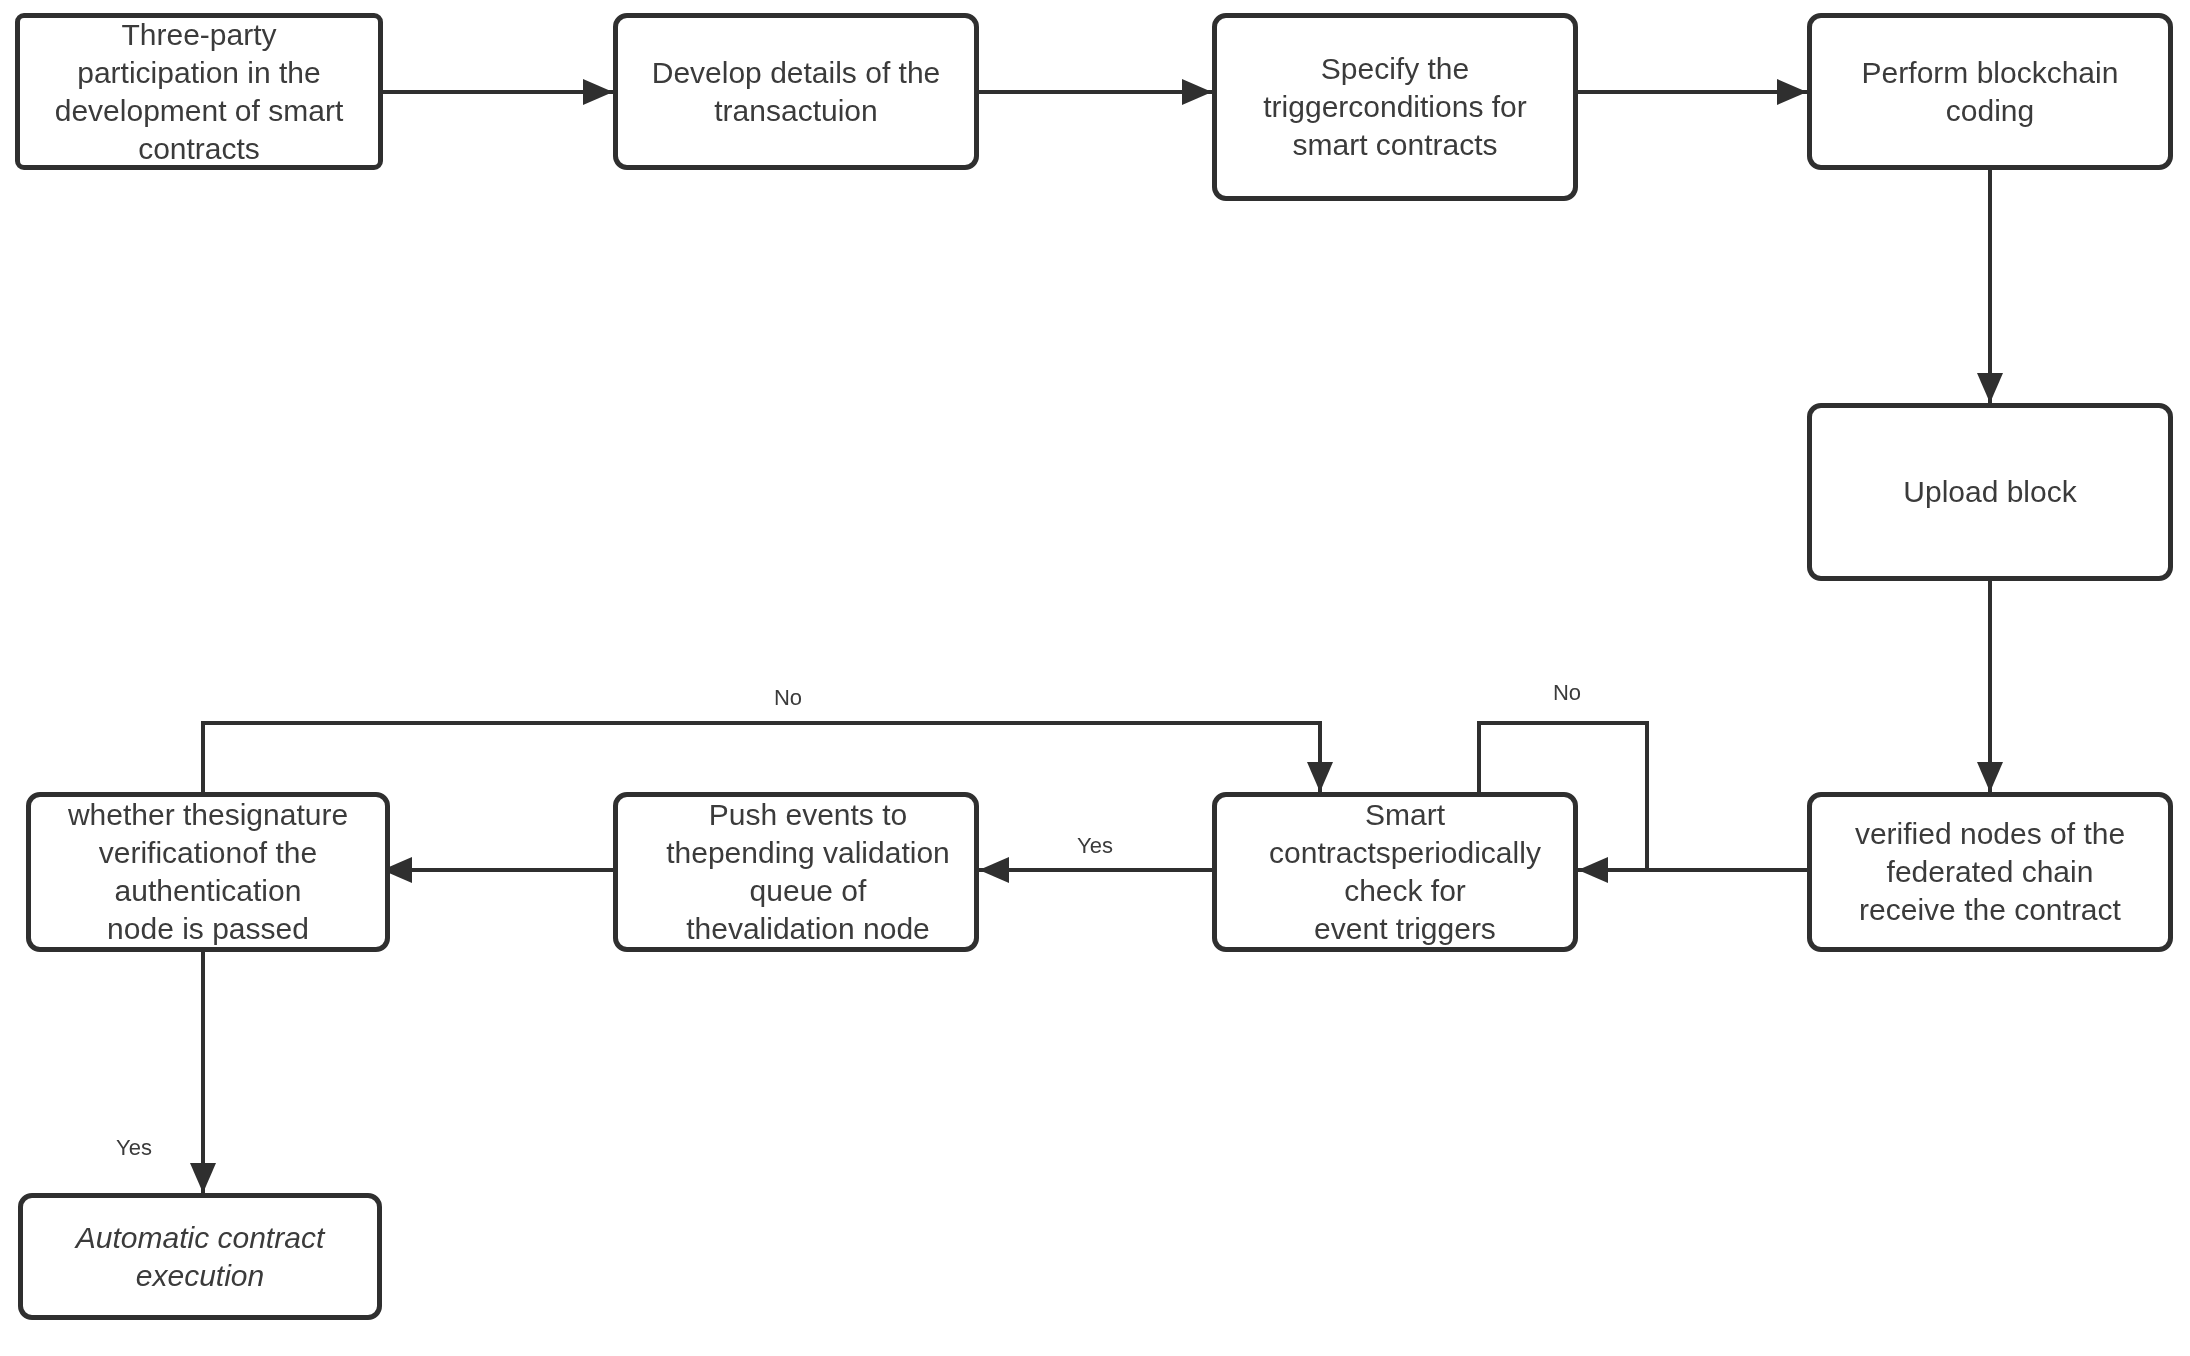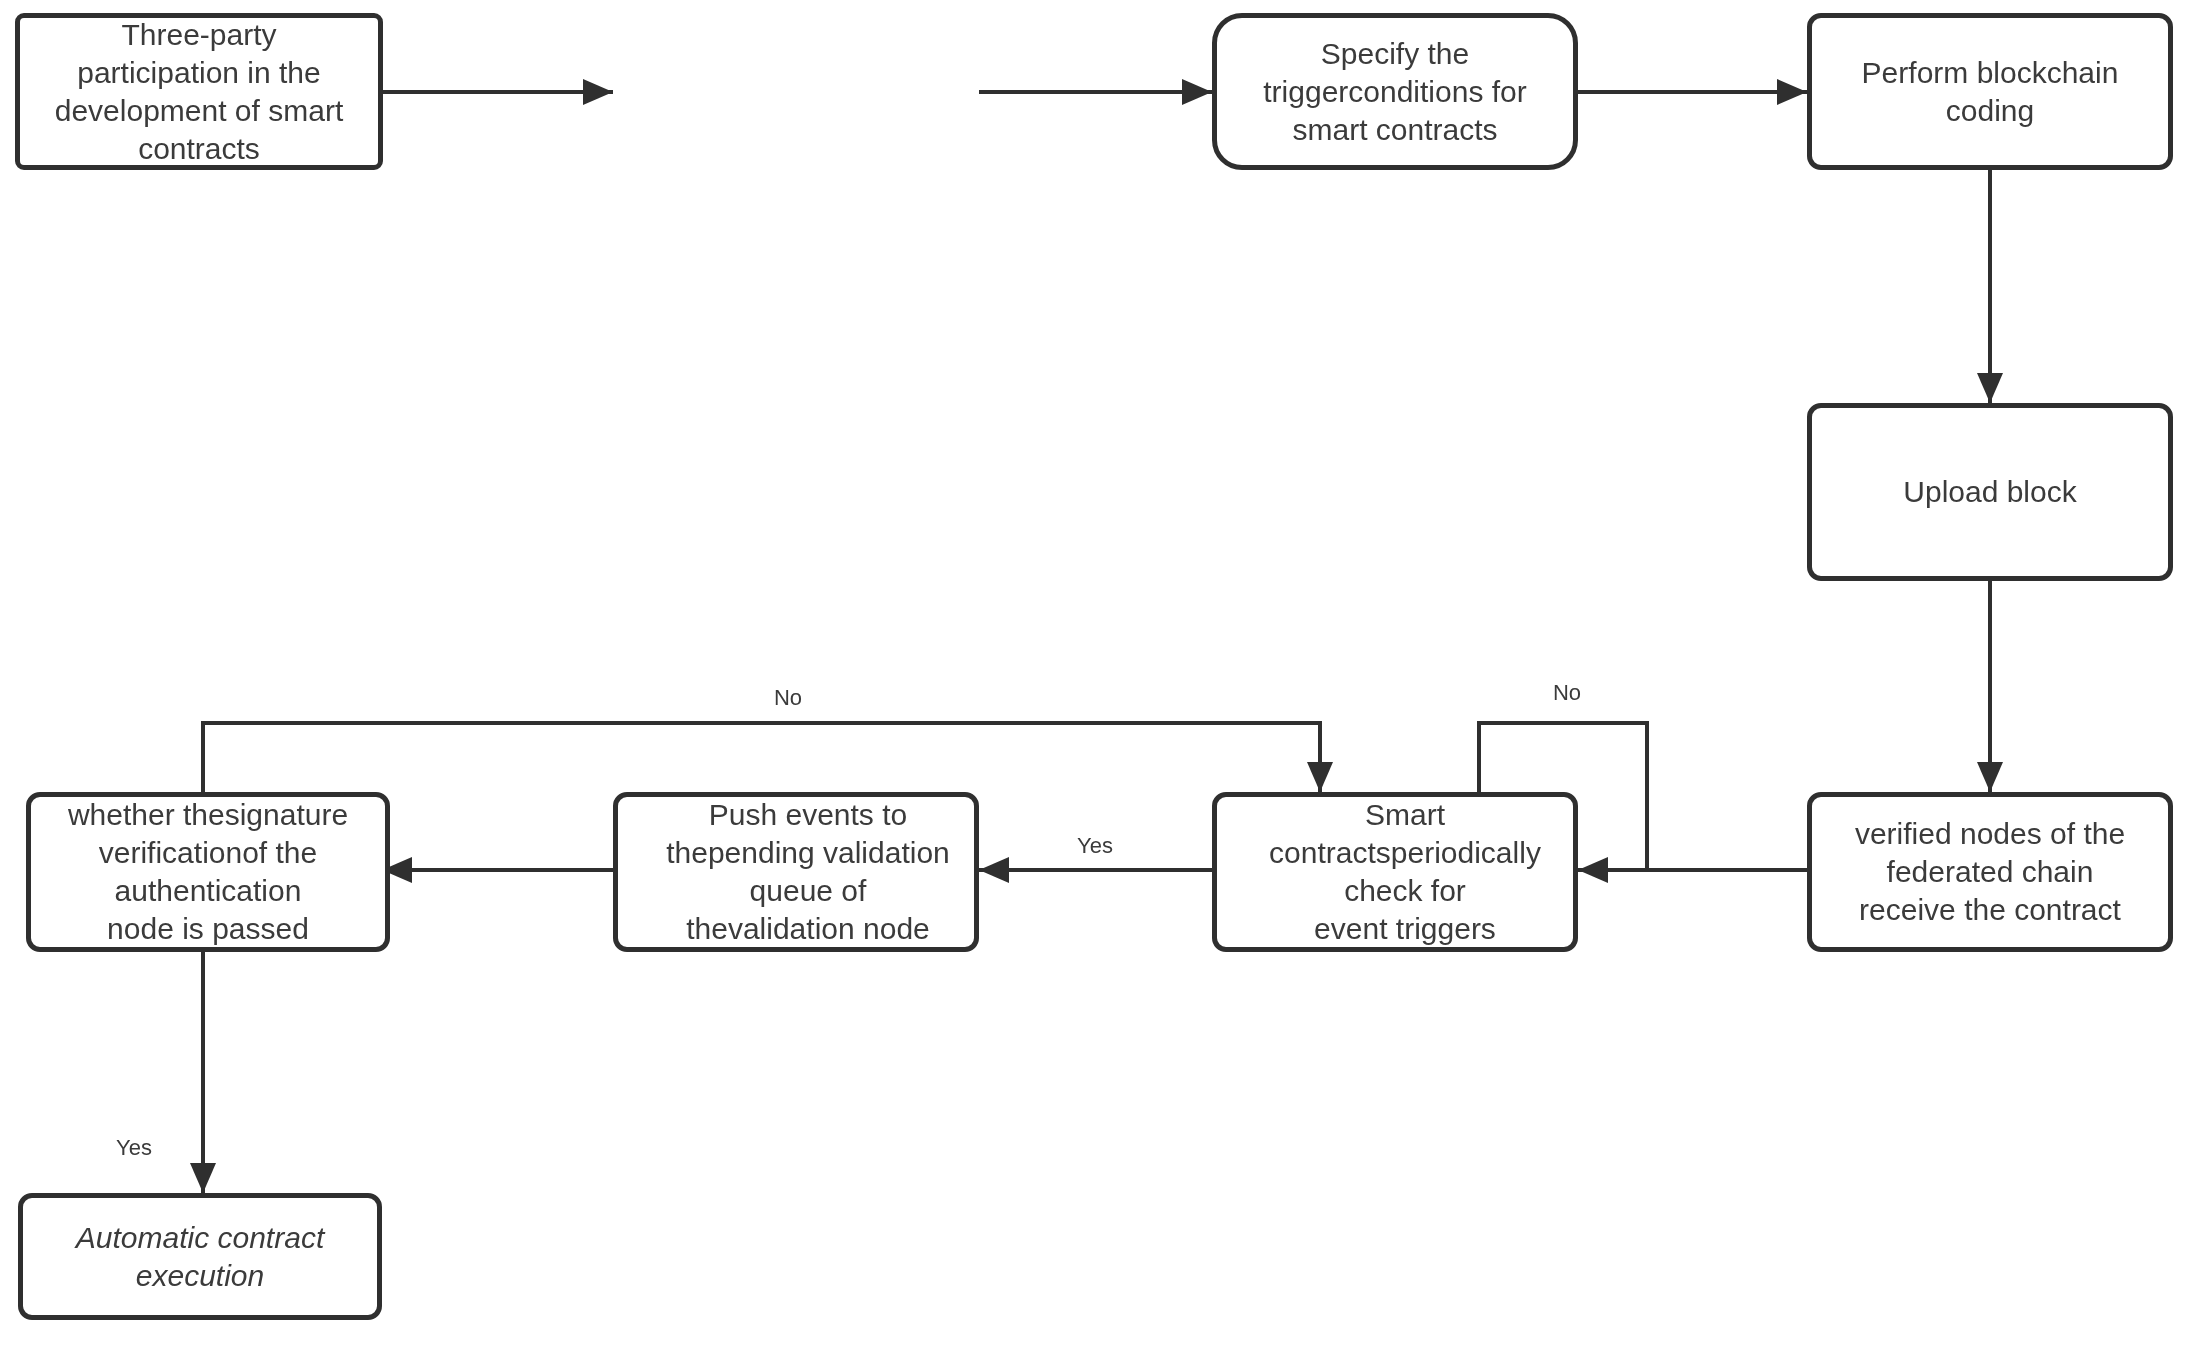--- a/index.html
+++ b/index.html
@@ -64,21 +64,23 @@
       <polyline points="1479,792 1479,723 1647,723 1647,868" fill="none" stroke="#2f2f2f" stroke-width="4"></polyline>
       <polyline points="1212,870 979,870" fill="none" stroke="#2f2f2f" stroke-width="4" marker-end="url(#arrow-end)"></polyline>
       <polyline points="613,870 382,870" fill="none" stroke="#2f2f2f" stroke-width="4" marker-end="url(#arrow-end)"></polyline>
       <polyline points="203,792 203,723 1320,723 1320,792" fill="none" stroke="#2f2f2f" stroke-width="4" marker-end="url(#arrow-end)"></polyline>
       <polyline points="203,952 203,1193" fill="none" stroke="#2f2f2f" stroke-width="4" marker-end="url(#arrow-end)"></polyline>
     </svg>
     <div class="node" style="left: 15px; top: 13px; width: 368px; height: 157px; border-radius: 9px;">Three-party
 participation in the
 development of smart
 contracts</div>
-    <div class="node" style="left: 1212px; top: 13px; width: 366px; height: 157px; border-radius: 30px;">Specify the
+    <div class="node" style="left: 613px; top: 13px; width: 366px; height: 157px;">Develop details of the
+transactuion</div>
+    <div class="node" style="left: 1212px; top: 13px; width: 366px; height: 188px;">Specify the
 triggerconditions for
 smart contracts</div>
     <div class="node" style="left: 1807px; top: 13px; width: 366px; height: 157px;">Perform blockchain
 coding</div>
     <div class="node" style="left: 1807px; top: 403px; width: 366px; height: 178px; text-align: center;">Upload block</div>
     <div class="node" style="left: 1807px; top: 792px; width: 366px; height: 160px;">verified nodes of the
 federated chain
 receive the contract</div>
     <div class="node" style="left: 1212px; top: 792px; width: 366px; height: 160px; padding-left: 20px;">Smart
 contractsperiodically

